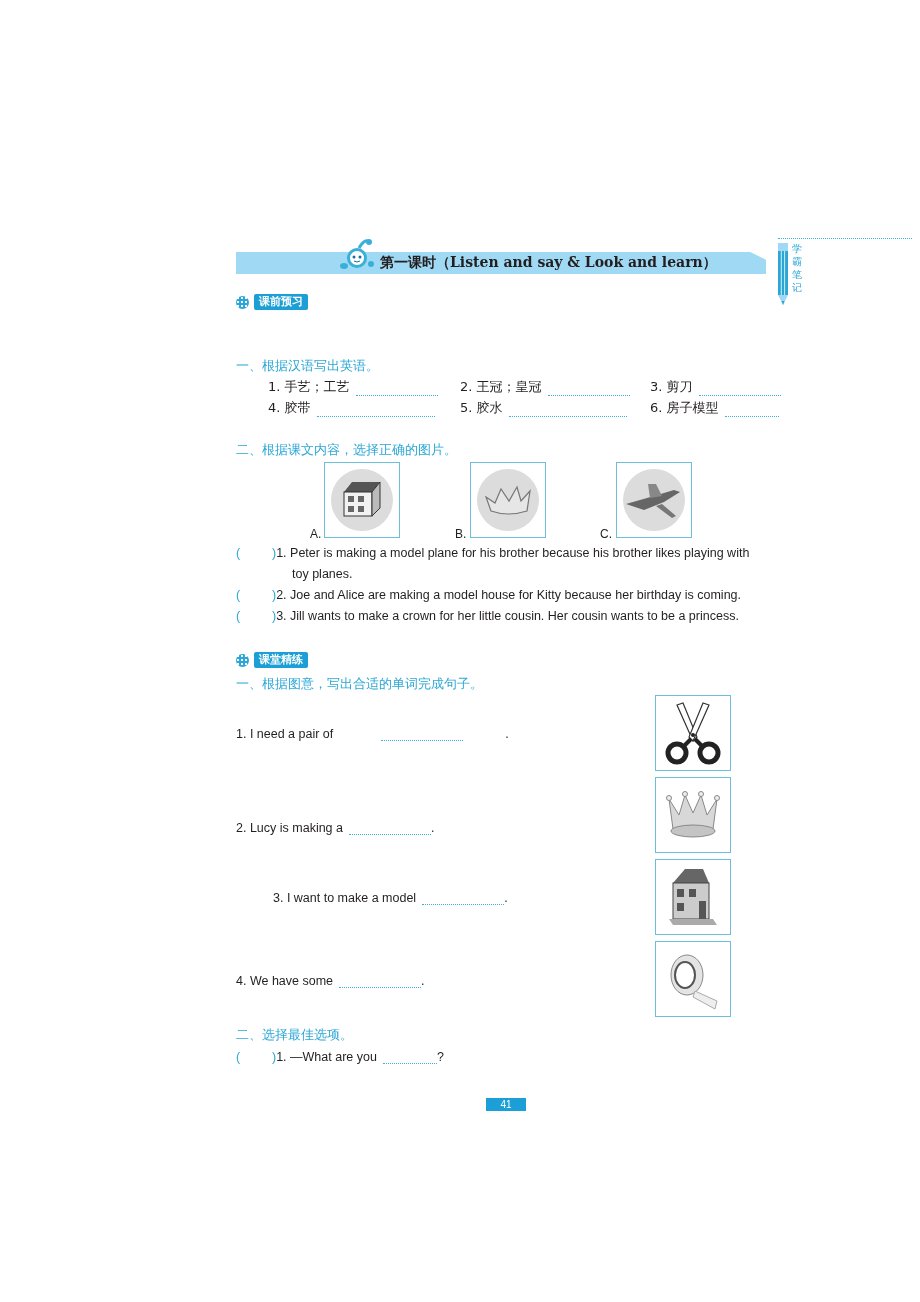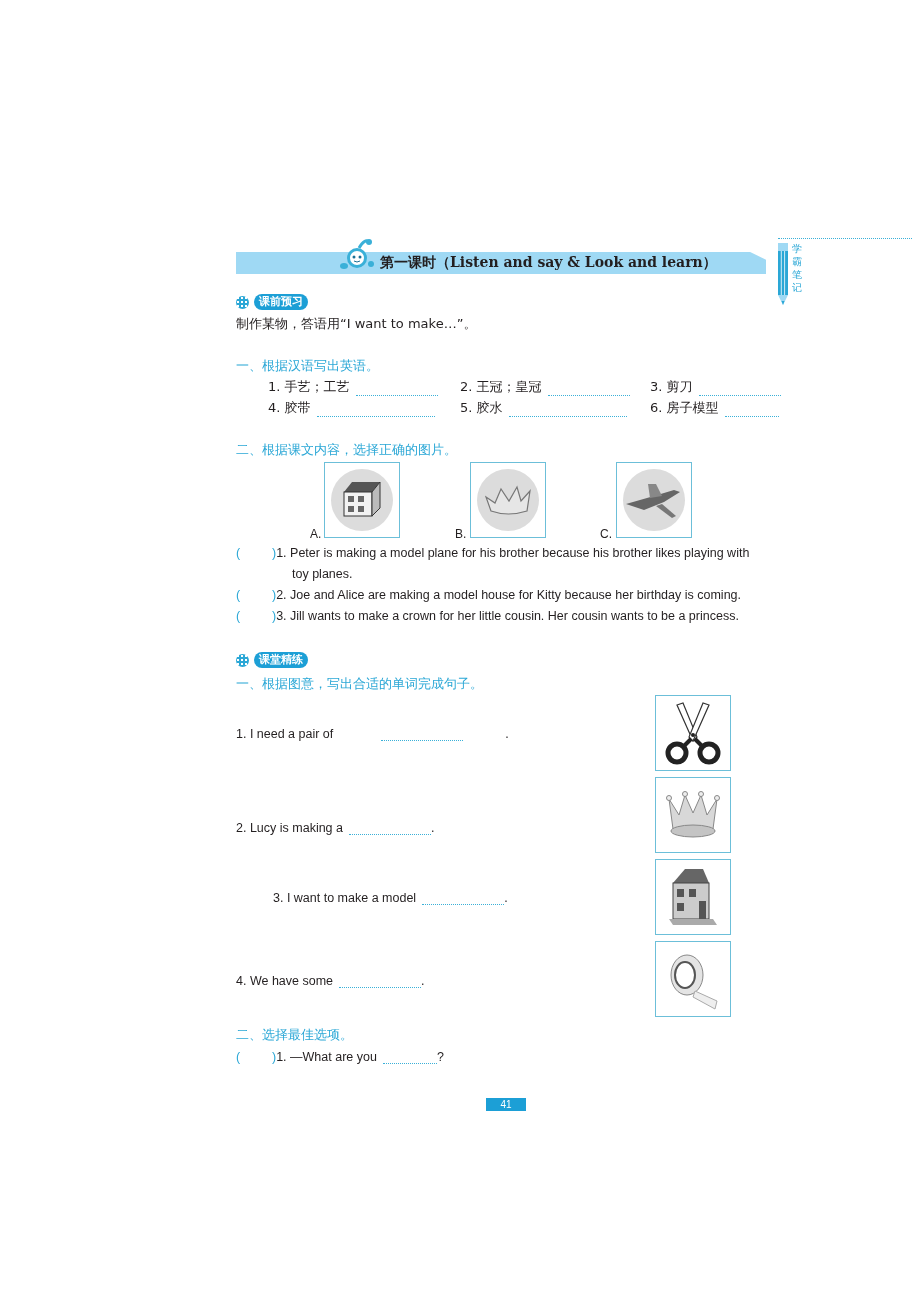--- a/index.html
+++ b/index.html
@@ -19,21 +19,21 @@
   .side-line { left: 778px; top: 238px; width: 134px; border-top: 1px dotted #3ab0d8; }
   .pencil { left: 778px; top: 243px; width: 10px; height: 62px; }
   .side-label { left: 792px; top: 242px; width: 12px; font-size: 10px; line-height: 13px;
     color: #2aa7d6; }
 
   
   .badge-wrap { display: flex; align-items: center; gap: 5px; }
   .badge-dot { width: 13px; height: 13px; border-radius: 50%; background: #2aa7d6;
     background-image: radial-gradient(#ffffff 1px, transparent 1.2px); background-size: 4px 4px; }
   .badge { background: #1c9fd6; color: #fff; font-size: 11px; font-weight: bold;
-    padding: 1px 5px; border-radius: 8px; line-height: 14px; }
+    padding: 1px 5px; border-radius: 2px; line-height: 14px; }
 
   .intro { left: 236px; width: 540px; font-size: 13px; line-height: 22px; }
   .sec-title { left: 236px; font-size: 13px; color: #2aa7d6; white-space: nowrap; }
 
   .vocab-item { font-size: 13px; white-space: nowrap; display: flex; align-items: flex-end; margin-left: 32px; }
   .blank { display: inline-block; border-bottom: 1px dotted #3ab0d8; height: 14px; margin-left: 6px; }
 
   .pic-box { width: 74px; height: 74px; border: 1px solid #6cbfd9; background: #fff;
     display: flex; align-items: center; justify-content: center; }
   .pic-circle { width: 62px; height: 62px; border-radius: 50%; background: #dcdcdc;
@@ -87,21 +87,20 @@
   <div>笔</div>
   <div>记</div>
 </div>
 
 <div class="abs badge-wrap" style="left:236px; top:294px;">
   <span class="badge-dot"></span>
   <span class="badge cjk">课前预习</span>
 </div>
 
 <div class="abs intro cjk" style="top:313px;">
-  <div>制作某物，答语用“I want to make…”。</div>
 </div>
 
 <div class="abs sec-title cjk" style="top:357px;">一、根据汉语写出英语。</div>
 
 <div class="abs vocab-item cjk" style="left:236px; top:378px;">
   <span>1. 手艺；工艺</span>
   <span class="blank" style="width:82px;"></span>
 </div>
 <div class="abs vocab-item cjk" style="left:428px; top:378px;">
   <span>2. 王冠；皇冠</span>

